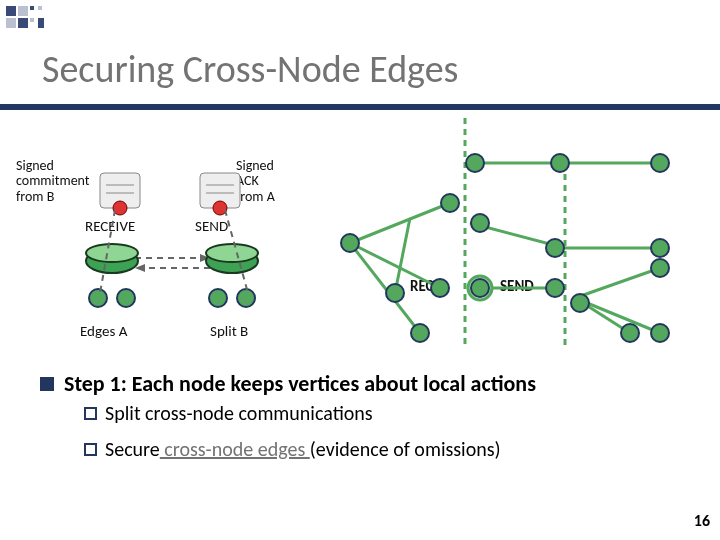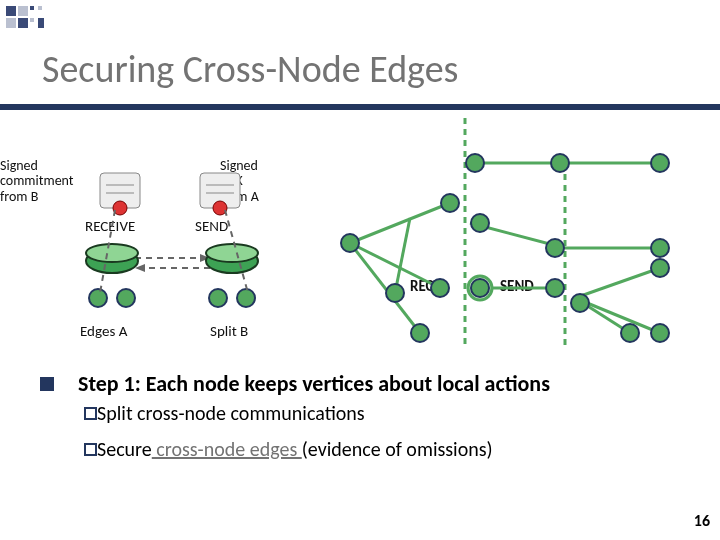--- a/index.html
+++ b/index.html
@@ -39,40 +39,40 @@
   }
 
   .diagram {
     position: absolute;
     top: 118px; left: 0;
     width: 720px; height: 230px;
   }
   .diagram svg { position: absolute; top:0; left:0; }
 
   .lbl { position: absolute; font-size: 15px; color:#111; line-height:1.1; }
-  .lbl.small { font-size:14px; }
+  .lbl.small { font-size:14px;padding-left:16px; }
 
   .node { fill:#53a85e; stroke:#23365e; stroke-width:2; }
   .edge-green { stroke:#53a85e; stroke-width:3; fill:none; }
   .edge-cross { stroke:#53a85e; stroke-width:3; fill:none; stroke-dasharray:6 5; }
   .edge-msg  { stroke:#666; stroke-width:2; fill:none; stroke-dasharray:6 5; }
 
   .router { }
   .router-body { fill:#3da254; stroke:#1a3a20; stroke-width:2; }
 
   .steps {
     position: absolute;
     left: 40px; top: 370px; right: 20px;
     font-size: 20px;
   }
   .step { margin-bottom: 12px; }
-  .step .hdr { display:flex; align-items:flex-start; gap:24px; }
+  .step .hdr { display:flex; align-items:flex-start; gap:10px; }
   .bullet-sq { width:14px; height:14px; background:#23365e; margin-top:7px; flex:0 0 14px; }
   .step .hdr span { font-size:22px; font-weight:700; }
-  .sub { margin-left: 44px; margin-top:4px; display:flex; font-size:20px; }
+  .sub { margin-left: 44px; margin-top:4px; display:flex; gap:8px; font-size:20px; }
   .bullet-hollow { width:13px; height:13px; border:2px solid #23365e; margin-top:6px; flex:0 0 13px; }
   .link-green { color:#737373; text-decoration: underline; }
 
   .pagenum {
     position:absolute; right:10px; bottom:10px;
     font-size:16px; font-weight:700;
   }
 </style>
 </head>
 <body>

